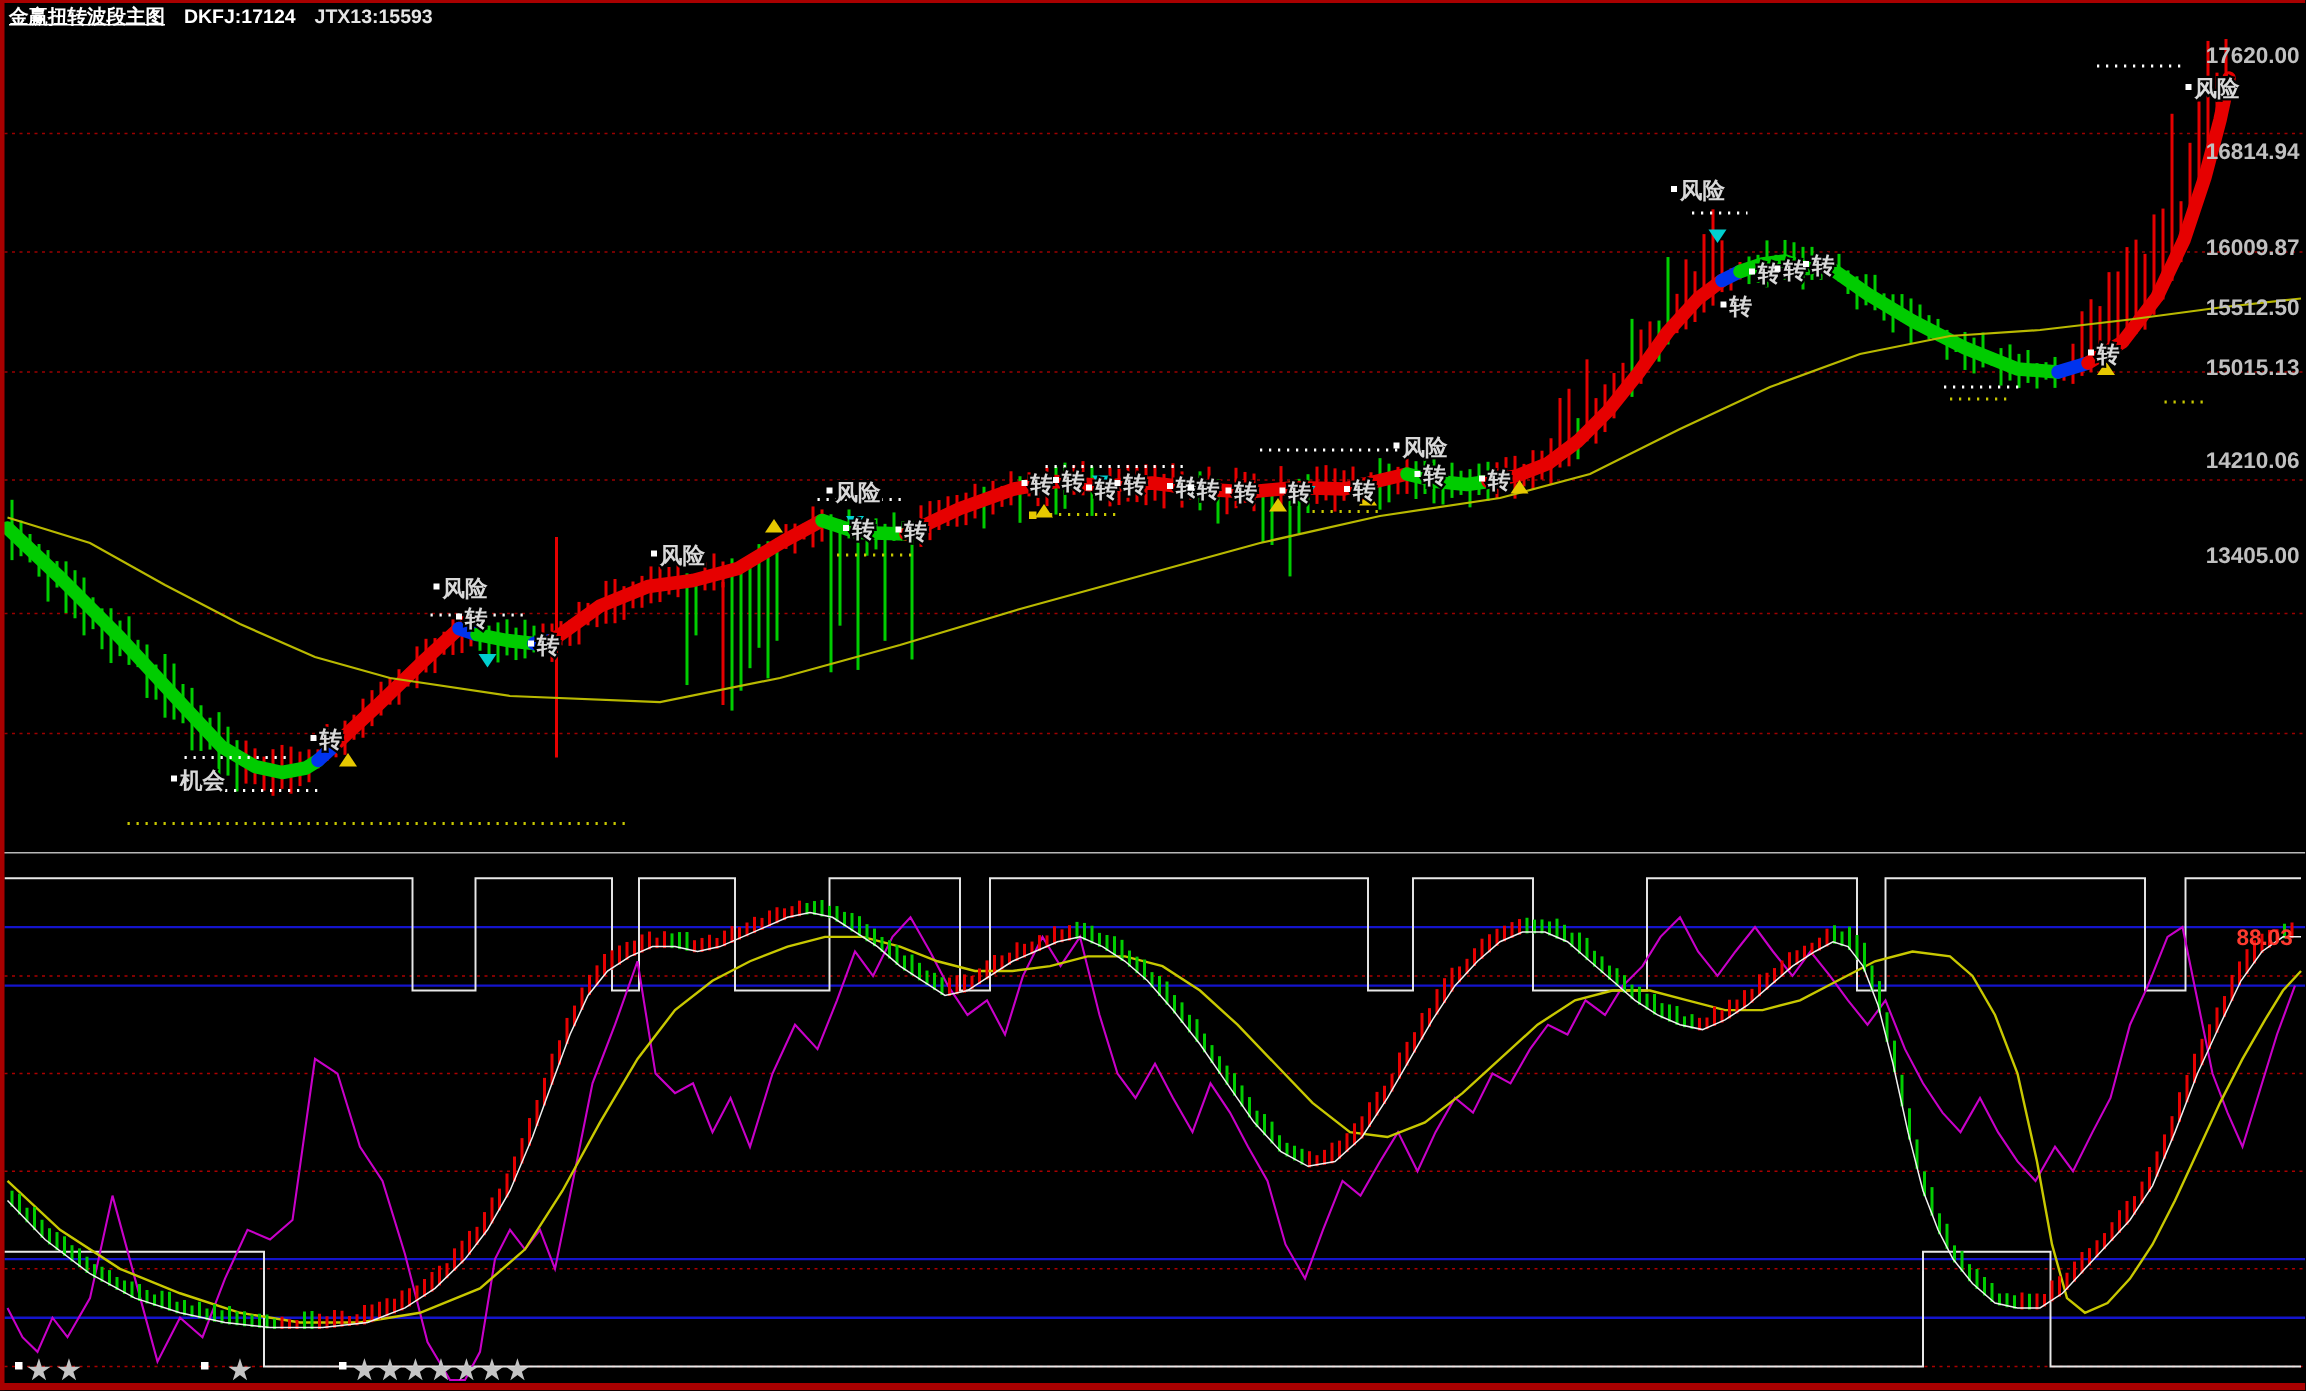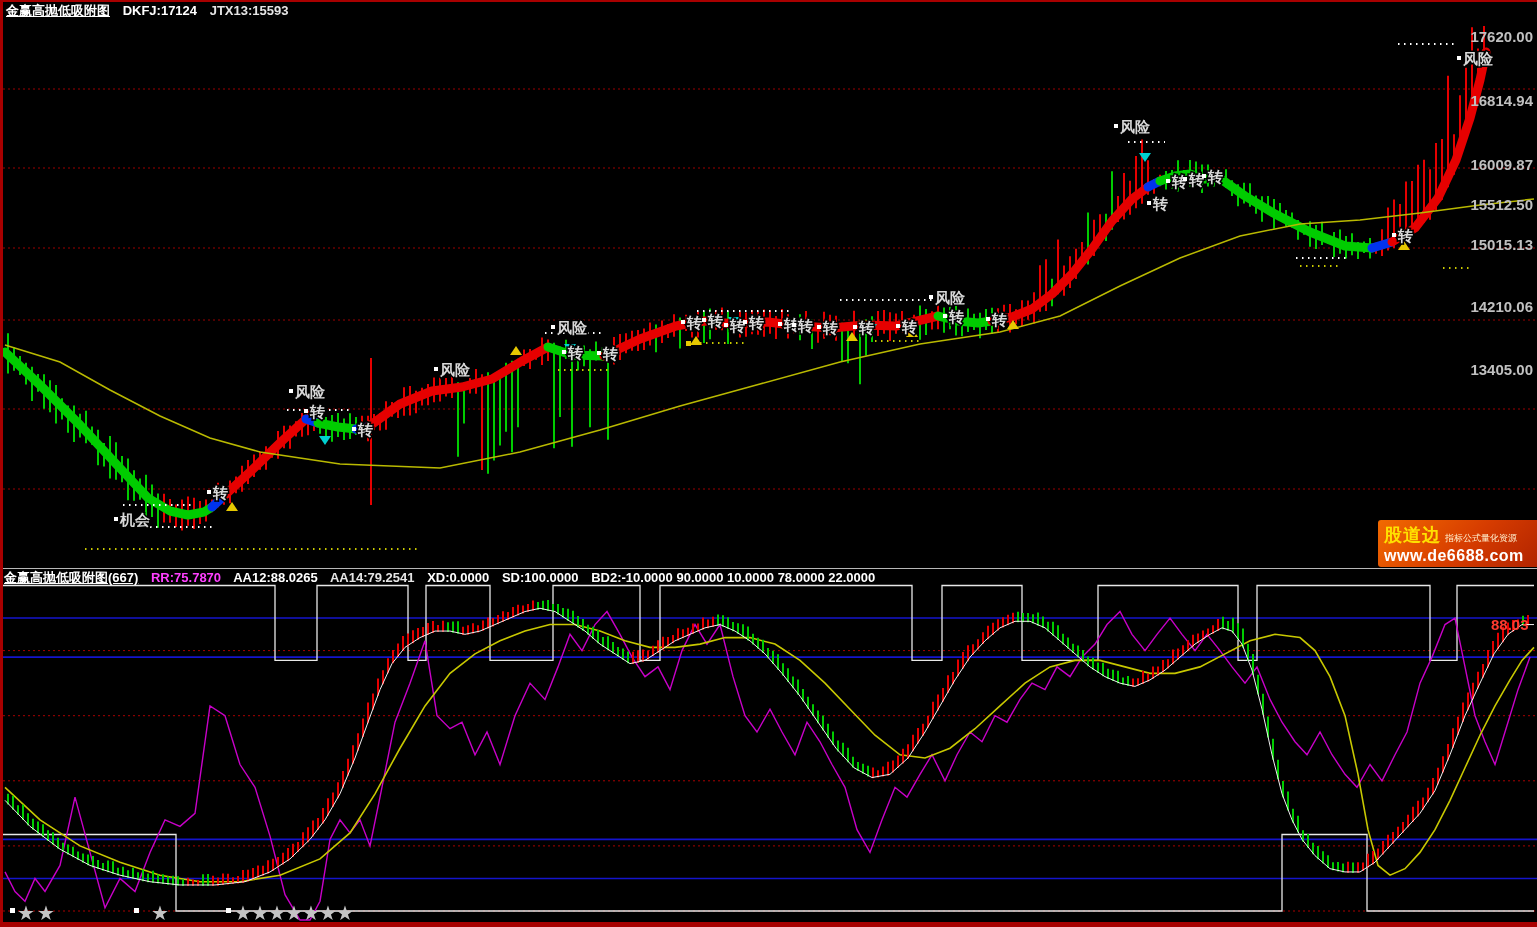--- a/index.html
+++ b/index.html
@@ -723,40 +723,24 @@
       <text x="311" y="920" fill="#c4c4c4" font-size="20" text-anchor="middle" font-family="&quot;DejaVu Sans&quot;,sans-serif">★</text>
       <text x="328" y="920" fill="#c4c4c4" font-size="20" text-anchor="middle" font-family="&quot;DejaVu Sans&quot;,sans-serif">★</text>
       <text x="345" y="920" fill="#c4c4c4" font-size="20" text-anchor="middle" font-family="&quot;DejaVu Sans&quot;,sans-serif">★</text>
       <rect x="10" y="908" width="5" height="5" fill="#ffffff"></rect>
       <rect x="134" y="908" width="5" height="5" fill="#ffffff"></rect>
       <rect x="226" y="908" width="5" height="5" fill="#ffffff"></rect>
       <text x="1491" y="630" fill="#ff3b30" font-size="15" font-weight="bold" font-family="&quot;Liberation Sans&quot;,&quot;DejaVu Sans&quot;,sans-serif">88.03</text>
     </svg>
 
   <div class="titlebar">
-    <span class="t-white t-underline">金赢高抛低吸附图</span>
+    <span class="t-white t-underline">金赢扭转波段主图</span>
     <span class="t-white">DKFJ:17124</span>
     <span class="t-yellow">JTX13:15593</span>
   </div>
 
-  <div class="subtitlebar">
-    <span class="t-white t-underline">金赢高抛低吸附图(667)</span>
-    <span class="t-mag">RR:75.7870</span>
-    <span class="t-white">AA12:88.0265</span>
-    <span class="t-yellow">AA14:79.2541</span>
-    <span class="t-white">XD:0.0000</span>
-    <span class="t-white">SD:100.0000</span>
-    <span class="t-white">BD2:-10.0000 90.0000 10.0000 78.0000 22.0000</span>
-  </div>
 
-  <div class="watermark">
-    <div class="wm-row1">
-      <span class="wm-brand">股道边</span>
-      <span class="wm-tag">指标公式量化资源</span>
-    </div>
-    <div class="wm-url">www.de6688.com</div>
-  </div>
 
   <div class="separator"></div>
   <div class="border-left"></div>
   <div class="border-top"></div>
   <div class="border-bottom"></div>
 </div>
 
 </body></html>

